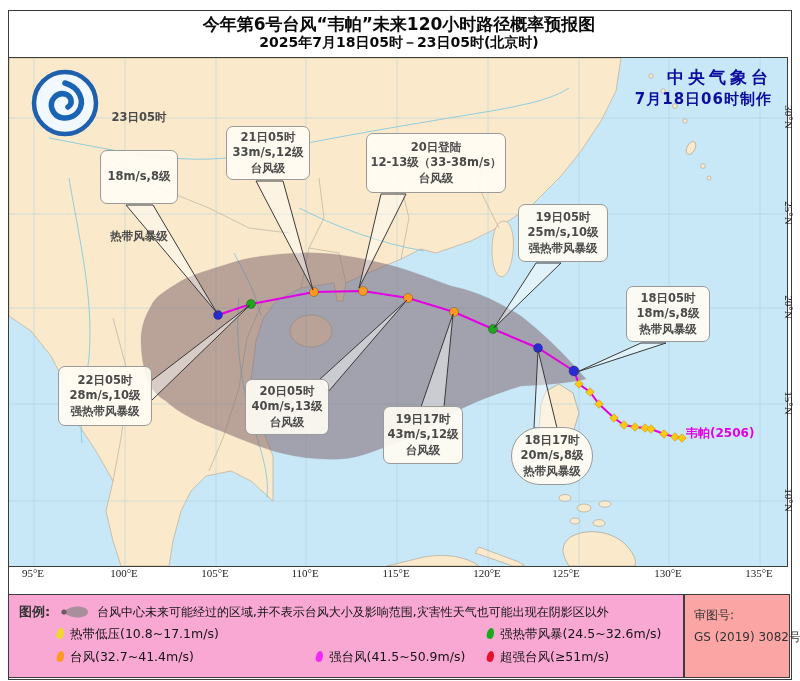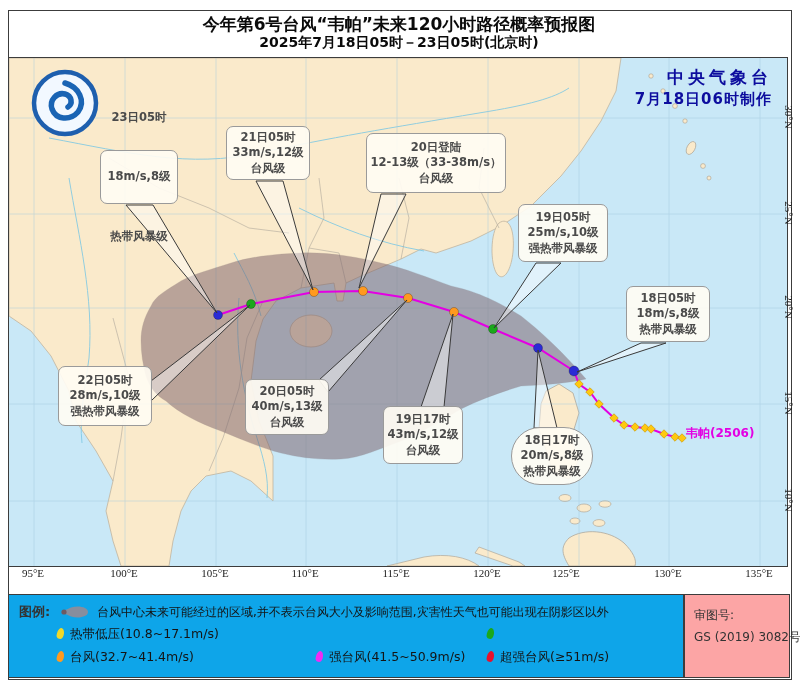--- a/index.html
+++ b/index.html
@@ -17,21 +17,21 @@
   .callout{position:absolute;background:rgba(255,252,243,0.92);border:1.5px solid #9a9a9a;
            border-radius:7px;color:#4a4a4a;font-weight:bold;font-size:11.5px;line-height:1.32;
            text-align:center;display:flex;flex-direction:column;justify-content:center;
            box-sizing:border-box;padding:2px 2px;}
   #storm-name{color:#e300e3;font-size:12px;font-weight:bold;}
   .lon-label{position:absolute;top:567px;width:48px;margin-left:-24px;text-align:center;
              font-family:"Liberation Serif","DejaVu Serif",serif;font-size:11px;color:#222;}
   .lat-label{position:absolute;left:767px;width:44px;height:12px;text-align:center;
              font-family:"Liberation Serif","DejaVu Serif",serif;font-size:11px;color:#222;
              transform:rotate(90deg);}
-  #legend-box{left:8px;top:594px;width:676px;height:84px;border:1px solid #3c3c3c;background:#0ea5e9;box-sizing:border-box;}
+  #legend-box{left:8px;top:594px;width:676px;height:84px;border:1px solid #3c3c3c;background:#f9a8d4;box-sizing:border-box;}
   #approval-box{left:684px;top:594px;width:106px;height:84px;border:1px solid #3c3c3c;background:#fca5a5;box-sizing:border-box;
                 font-size:12px;color:#333;}
   #legend-title{position:absolute;left:10px;top:8px;font-size:13px;font-weight:bold;color:#333;}
   #legend-note{position:absolute;left:88px;top:9px;font-size:12px;color:#141414;white-space:nowrap;}
   .legend-item{position:absolute;font-size:12.5px;color:#141414;white-space:nowrap;}
   .drop{display:inline-block;width:7px;height:11px;border-radius:50% 50% 50% 50%/58% 58% 42% 42%;
         transform:rotate(15deg);margin-right:6px;vertical-align:-1px;}
   #approval-box .a1{position:absolute;left:9px;top:12px;}
   #approval-box .a2{position:absolute;left:9px;top:34px;white-space:nowrap;}
 </style>
@@ -229,21 +229,21 @@
   <span class="lat-label" style="top:494px;">10°N</span>
 
   <div class="abs" id="legend-box">
     <span id="legend-title">图例:</span>
     <svg style="position:absolute;left:50px;top:9px;" width="32" height="16" viewBox="0 0 32 16">
       <path d="M 2,8 L 12,3.5 C 20,1 29,3.5 29,8 C 29,12.5 20,15 12,12.5 Z" fill="#9b8a90" opacity="0.85"></path>
       <circle cx="5" cy="8" r="2.6" fill="#6e5a62"></circle>
     </svg>
     <span id="legend-note">台风中心未来可能经过的区域,并不表示台风大小及影响范围,灾害性天气也可能出现在阴影区以外</span>
     <span class="legend-item" style="left:48px;top:31px;"><i class="drop" style="background: rgb(240, 217, 41);"></i><span>热带低压(10.8~17.1m/s)</span></span>
-    <span class="legend-item" style="left:478px;top:31px;"><i class="drop" style="background: rgb(27, 168, 27);"></i></span>
+    <span class="legend-item" style="left:478px;top:31px;"><i class="drop" style="background: rgb(27, 168, 27);"></i><span>强热带风暴(24.5~32.6m/s)</span></span>
     <span class="legend-item" style="left:48px;top:54px;"><i class="drop" style="background: rgb(255, 154, 31);"></i><span>台风(32.7~41.4m/s)</span></span>
     <span class="legend-item" style="left:270px;top:54px;padding-left:37px;"><i class="drop" style="background: rgb(243, 42, 243);"></i><span>强台风(41.5~50.9m/s)</span></span>
     <span class="legend-item" style="left:478px;top:54px;"><i class="drop" style="background: rgb(232, 17, 45);"></i><span>超强台风(≥51m/s)</span></span>
   </div>
 
   <div class="abs" id="approval-box">
     <span class="a1">审图号:</span>
     <span class="a2">GS (2019) 3082号</span>
   </div>
 

